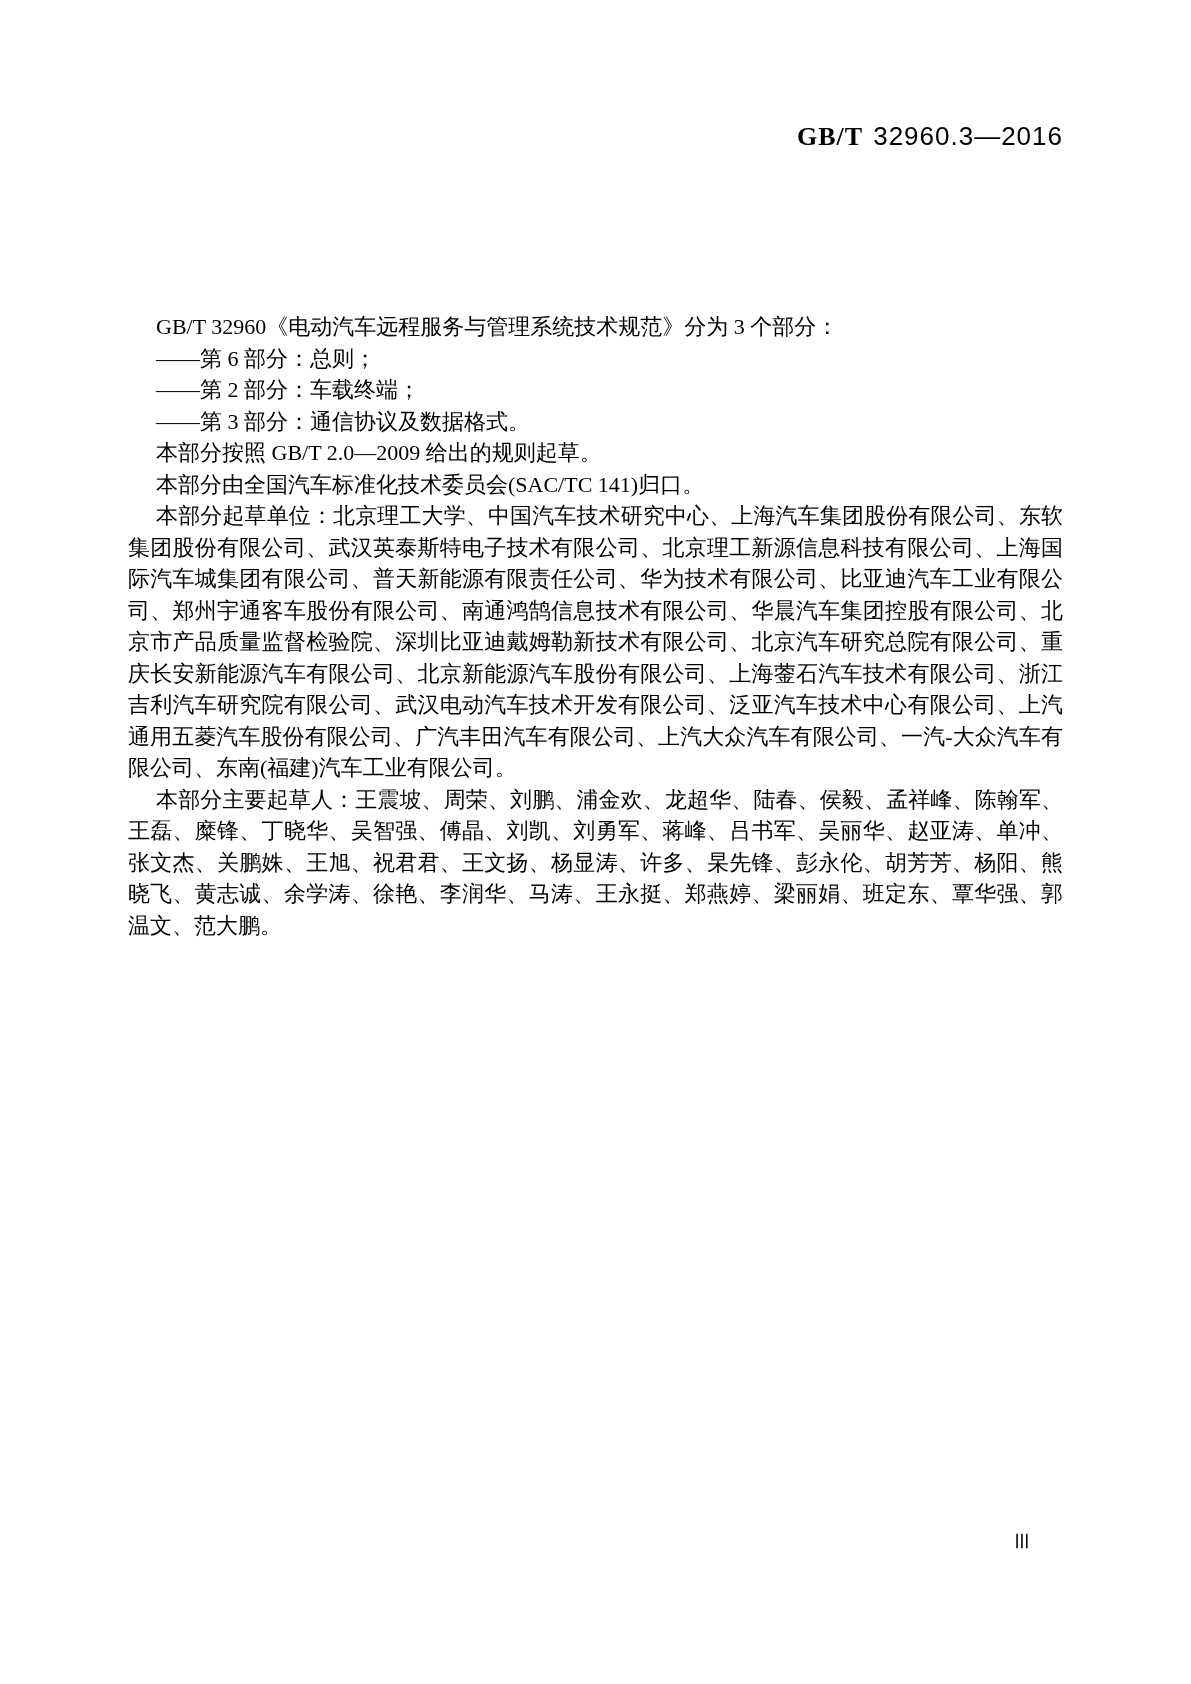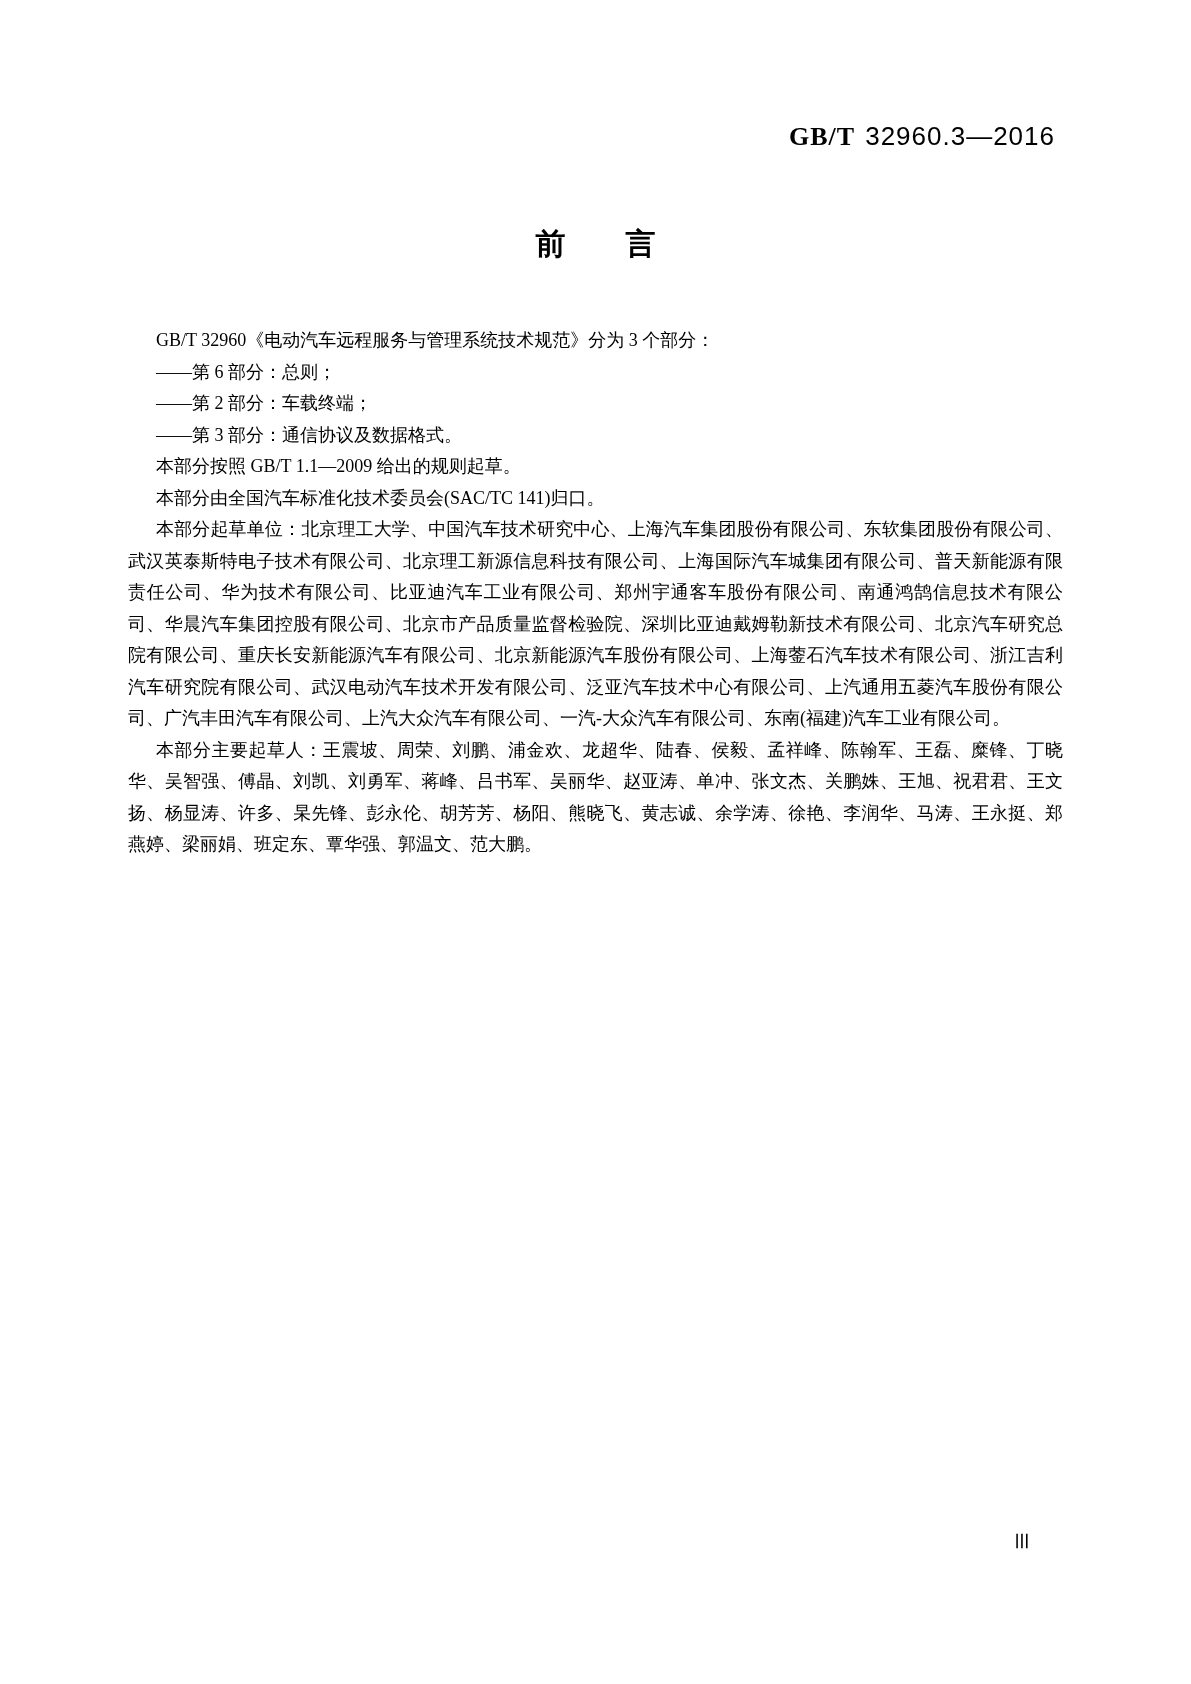--- a/index.html
+++ b/index.html
@@ -13,21 +13,21 @@
     height: 1684px;
     margin: 0 auto;
     background: #ffffff;
     color: #000000;
     font-family: "Liberation Serif", serif;
     overflow: hidden;
   }
   .doc-header {
     position: absolute;
     top: 122px;
-    right: 136px;
+    right: 128px;
     font-size: 26px;
     line-height: 28px;
     white-space: nowrap;
   }
   .doc-header .code-prefix {
     font-family: "Liberation Serif", serif;
     font-weight: 700;
     letter-spacing: 1px;
     margin-right: 10px;
   }
@@ -45,24 +45,24 @@
     text-align: center;
     font-family: "Liberation Sans", sans-serif;
     font-weight: 700;
     font-size: 30px;
     line-height: 34px;
     white-space: pre;
     letter-spacing: 0;
   }
   .doc-body {
     position: absolute;
-    top: 325px;
+    top: 311px;
     left: 128px;
     width: 935px;
-    font-size: 18px;
+    font-size: 22px;
     line-height: 31.5px;
     text-align: justify;
   }
   .doc-body p {
     margin: 0;
     text-indent: 28px;
   }
   .doc-body p.para-drafters {
   }
   .page-number {
@@ -76,28 +76,27 @@
 </style>
 </head>
 <body>
 
 <div class="page">
 
   <div class="doc-header">
     <span class="code-prefix">GB/T</span><span class="code-number">32960.3—2016</span>
   </div>
 
-  <h1 class="doc-title">前　　言</h1>
 
   <div class="doc-body">
     <p>GB/T 32960《电动汽车远程服务与管理系统技术规范》分为 3 个部分：</p>
     <p>——第 6 部分：总则；</p>
     <p>——第 2 部分：车载终端；</p>
     <p>——第 3 部分：通信协议及数据格式。</p>
-    <p>本部分按照 GB/T 1.1—2009 给出的规则起草。</p>
+    <p>本部分按照 GB/T 2.0—2009 给出的规则起草。</p>
     <p>本部分由全国汽车标准化技术委员会(SAC/TC 141)归口。</p>
     <p>本部分起草单位：北京理工大学、中国汽车技术研究中心、上海汽车集团股份有限公司、东软集团股份有限公司、武汉英泰斯特电子技术有限公司、北京理工新源信息科技有限公司、上海国际汽车城集团有限公司、普天新能源有限责任公司、华为技术有限公司、比亚迪汽车工业有限公司、郑州宇通客车股份有限公司、南通鸿鹄信息技术有限公司、华晨汽车集团控股有限公司、北京市产品质量监督检验院、深圳比亚迪戴姆勒新技术有限公司、北京汽车研究总院有限公司、重庆长安新能源汽车有限公司、北京新能源汽车股份有限公司、上海蓥石汽车技术有限公司、浙江吉利汽车研究院有限公司、武汉电动汽车技术开发有限公司、泛亚汽车技术中心有限公司、上汽通用五菱汽车股份有限公司、广汽丰田汽车有限公司、上汽大众汽车有限公司、一汽-大众汽车有限公司、东南(福建)汽车工业有限公司。</p>
     <p class="para-drafters">本部分主要起草人：王震坡、周荣、刘鹏、浦金欢、龙超华、陆春、侯毅、孟祥峰、陈翰军、王磊、糜锋、丁晓华、吴智强、傅晶、刘凯、刘勇军、蒋峰、吕书军、吴丽华、赵亚涛、单冲、张文杰、关鹏姝、王旭、祝君君、王文扬、杨显涛、许多、杲先锋、彭永伦、胡芳芳、杨阳、熊晓飞、黄志诚、余学涛、徐艳、李润华、马涛、王永挺、郑燕婷、梁丽娟、班定东、覃华强、郭温文、范大鹏。</p>
   </div>
 
   <div class="page-number">Ⅲ</div>
 
 </div>
 
 </body></html>

